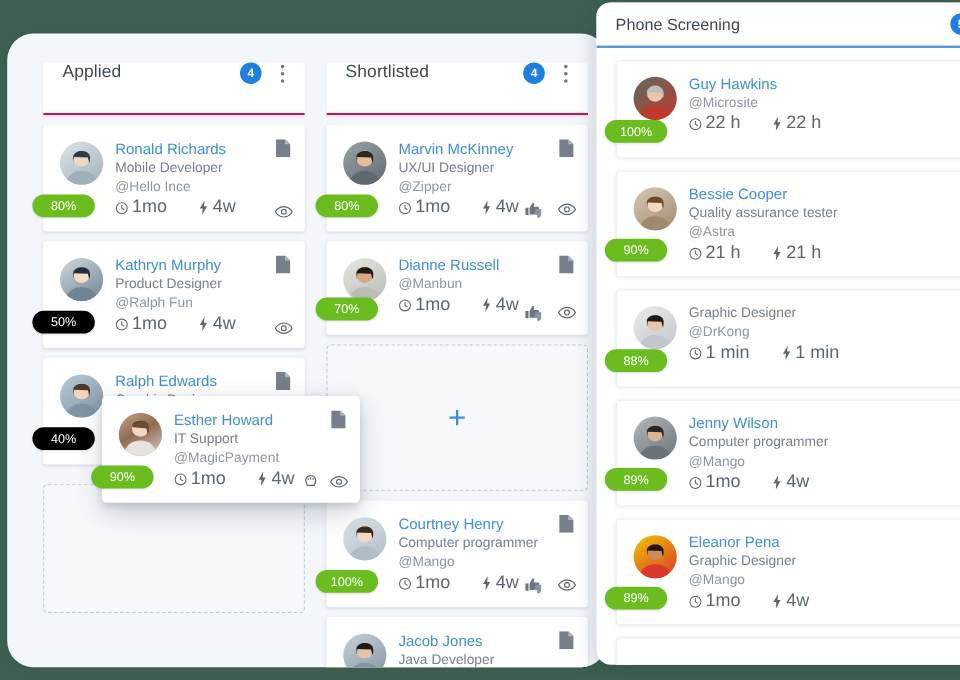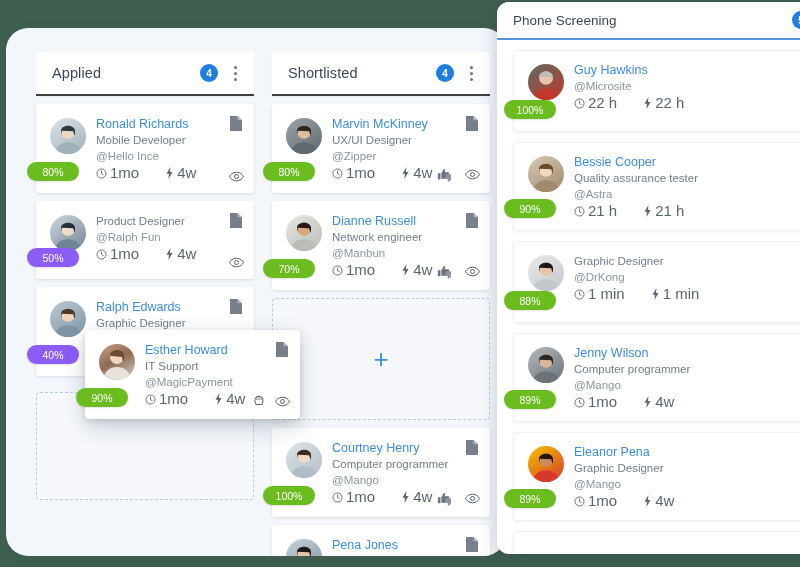--- a/index.html
+++ b/index.html
@@ -24,23 +24,23 @@
   .board-inner {
     position: absolute; inset: 0;
     padding: 24px 0 0 0;
   }
   .columns { display: flex; gap: 18px; padding-left: 30px; }
   .column { width: 218px; flex: 0 0 218px; }
 
   
   .col-head {
     background: #ffffff;
-    border-bottom: 2px solid #404040;
+    border-bottom: 2px solid #be185d;
     height: 44px;
-    display: flex; align-items: center;
+    display: flex; align-items: flex-start;
     padding: 0 12px 0 16px;
     border-radius: 3px 3px 0 0;
     box-shadow: 0 1px 2px rgba(30,50,70,.05);
   }
   .col-title { font-size: 14.5px; color: #3c4858; flex: 1; letter-spacing: .1px; }
   .count-badge {
     width: 18px; height: 18px; border-radius: 50%;
     background: #1f7fe0; color: #fff;
     font-size: 10px; display: flex; align-items: center; justify-content: center;
     margin-right: 10px; font-weight: bold;
@@ -80,21 +80,21 @@
     position: absolute; left: -9px; bottom: 12px;
     height: 19px; min-width: 52px;
     border-radius: 10px;
     color: #fff; font-size: 10.5px;
     display: flex; align-items: center; justify-content: center;
     padding: 0 8px;
     box-shadow: 0 1px 2px rgba(0,0,0,.12);
     z-index: 2;
   }
   .pct.green { background: #6bbd1f; }
-  .pct.amber { background: #8b5cf6; }
+  .pct.amber { background: #000000; }
 
   
   .dropzone {
     border: 1.5px dashed #b6cbe0;
     border-radius: 4px;
     background: rgba(255,255,255,.25);
     display: flex; align-items: center; justify-content: center;
     color: #3d8ee0; font-size: 26px; font-weight: 300;
   }
   .dz-applied { height: 108px; margin-top: 8px; }
@@ -216,20 +216,21 @@
               <div class="card">
                 <div class="pct amber">50%</div>
                 <div class="avatar" style="background:linear-gradient(145deg,#cfd9de 0%,#6f8494 100%)">
                   <svg viewBox="0 0 36 36" width="36" height="36">
                     <circle cx="18" cy="14" r="6.8" fill="#f2dcc8"></circle>
                     <path d="M4.5 36c1.2-8.2 7-11.8 13.5-11.8S30.3 27.8 31.5 36z" fill="#6f8494"></path>
                     <path d="M11 12.5c.7-6 13.4-6.6 14 .3.3 3.4-.6 5-.6 5l-1.2-4.6-11.4-.4-.4 4.4z" fill="#23313d"></path>
                   </svg>
                 </div>
                 <div class="card-main">
+                  <div class="cand-name">Kathryn Murphy</div>
                   <div class="cand-role">Product Designer</div>
                   <div class="cand-company">@Ralph Fun</div>
                   <div class="meta">
                     <span class="g">
                       <span>
                         <svg width="11" height="11" viewBox="0 0 16 16">
                           <circle cx="8" cy="8" r="6.6" fill="none" stroke="#5b6770" stroke-width="1.3"></circle>
                           <path d="M8 4.4V8l2.6 1.6" stroke="#5b6770" stroke-width="1.3" fill="none" stroke-linecap="round"></path>
                         </svg>
                       </span>
@@ -382,21 +383,20 @@
                 <div class="pct green">70%</div>
                 <div class="avatar" style="background:linear-gradient(145deg,#e5e7e3 0%,#b9bdb6 100%)">
                   <svg viewBox="0 0 36 36" width="36" height="36">
                     <circle cx="18" cy="14" r="6.8" fill="#d6a87f"></circle>
                     <path d="M4.5 36c1.2-8.2 7-11.8 13.5-11.8S30.3 27.8 31.5 36z" fill="#b9bdb6"></path>
                     <path d="M11 12.5c.7-6 13.4-6.6 14 .3.3 3.4-.6 5-.6 5l-1.2-4.6-11.4-.4-.4 4.4z" fill="#241a14"></path>
                   </svg>
                 </div>
                 <div class="card-main">
                   <div class="cand-name">Dianne Russell</div>
-                  <div class="cand-role">Network engineer</div>
                   <div class="cand-company">@Manbun</div>
                   <div class="meta">
                     <span class="g">
                       <span>
                         <svg width="11" height="11" viewBox="0 0 16 16">
                           <circle cx="8" cy="8" r="6.6" fill="none" stroke="#5b6770" stroke-width="1.3"></circle>
                           <path d="M8 4.4V8l2.6 1.6" stroke="#5b6770" stroke-width="1.3" fill="none" stroke-linecap="round"></path>
                         </svg>
                       </span>
                       <span>1mo</span>
@@ -495,21 +495,21 @@
               </div>
               <div class="card short">
                 <div class="avatar" style="background:linear-gradient(145deg,#c6d2da 0%,#8496a3 100%)">
                   <svg viewBox="0 0 36 36" width="36" height="36">
                     <circle cx="18" cy="14" r="6.8" fill="#e6c3a5"></circle>
                     <path d="M4.5 36c1.2-8.2 7-11.8 13.5-11.8S30.3 27.8 31.5 36z" fill="#8496a3"></path>
                     <path d="M11 12.5c.7-6 13.4-6.6 14 .3.3 3.4-.6 5-.6 5l-1.2-4.6-11.4-.4-.4 4.4z" fill="#1d1a18"></path>
                   </svg>
                 </div>
                 <div class="card-main">
-                  <div class="cand-name">Pena Jones</div>
+                  <div class="cand-name">Jacob Jones</div>
                   <div class="cand-role">Java Developer</div>
                 </div>
                 <div class="doc-icon">
                   <svg width="12" height="15" viewBox="0 0 12 15">
                     <path d="M0 0h7.5L12 4.3V15H0z" fill="#767f8a"></path>
                     <path d="M7.5 0L12 4.3H7.5z" fill="#aeb6bf"></path>
                   </svg>
                 </div>
               </div>
             </div>

